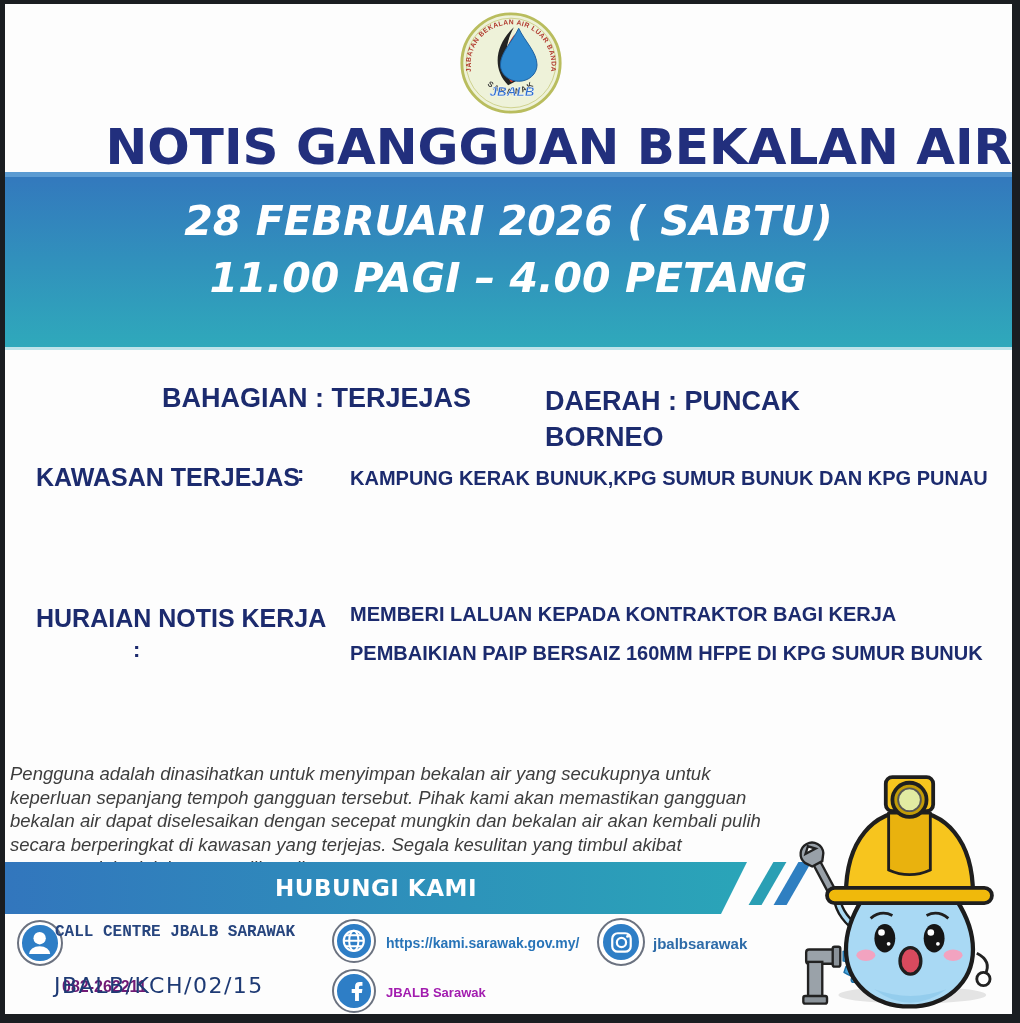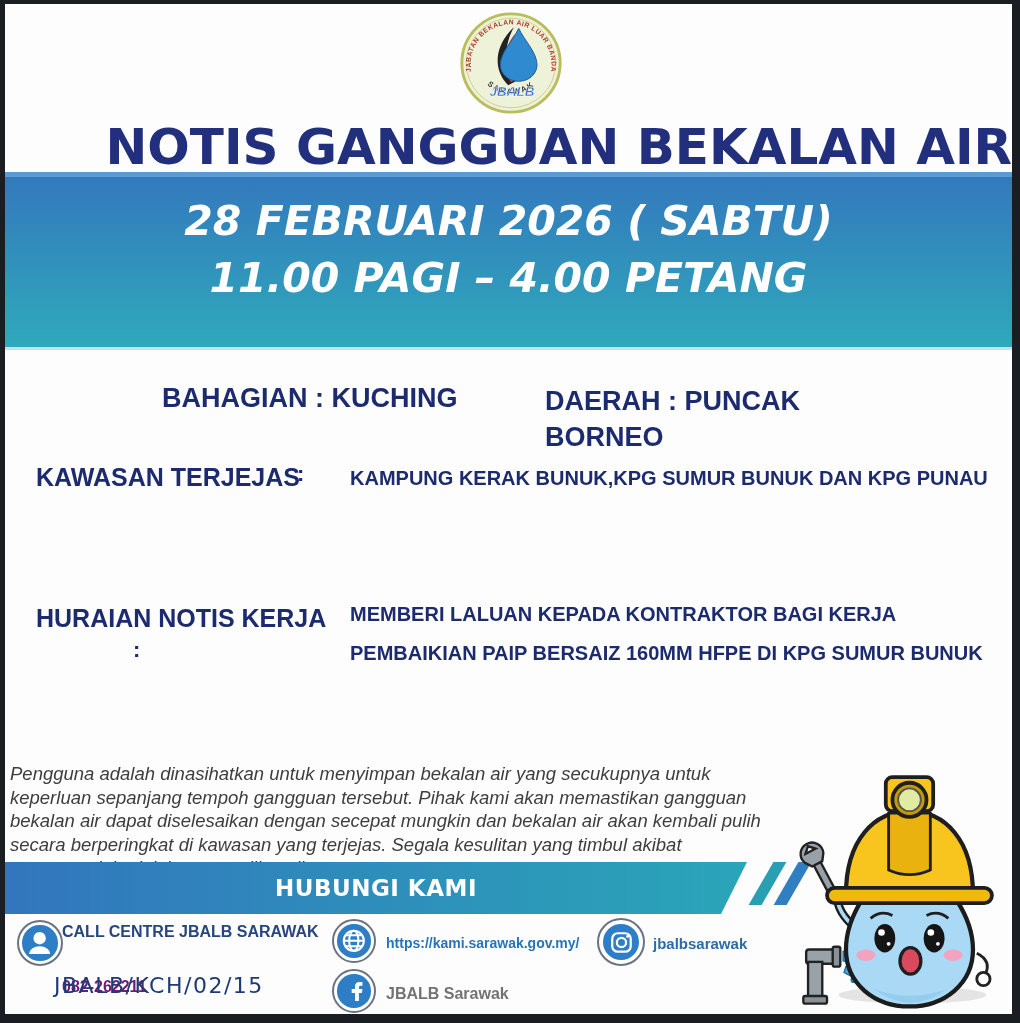--- a/index.html
+++ b/index.html
@@ -53,26 +53,26 @@
   .slash2 { left:781px; background:#2f7fc1; }
 
   
   .cicon { position:absolute; border-radius:50%; background:#fff; border:2px solid #6b7280;
            display:flex; align-items:center; justify-content:center; }
   .cicon .inner { border-radius:50%; background:#2e7ec6; width:84%; height:84%;
                   display:flex; align-items:center; justify-content:center; }
   .cicon svg { width:100%; height:100%; }
 
   .ct { position:absolute; font-weight:bold; }
-  .call1 { left:57px;  top:919px; font-size:16px; color:#27457e; }
+  .call1 { left:50px;  top:919px; font-size:16px; color:#27457e;font-family:Liberation Mono, monospace; }
   .call2 { left:57px;  top:942px; font-size:16px; color:#701a75;margin-top:32px; }
   .refcode { position:absolute; left:49px; top:969px; font-size:22px; letter-spacing:1.5px;
              color:#1e3a74; font-family:"DejaVu Sans", sans-serif; }
   .url  { left:381px; top:931px; font-size:14px; color:#2874b8; }
-  .fbtx { left:381px; top:981px; font-size:16px; color:#737373; }
+  .fbtx { left:381px; top:981px; font-size:13px; color:#a21caf; }
   .igtx { left:648px; top:931px; font-size:15px; color:#2d6ba8; }
 
   .mascot { position:absolute; left:786px; top:756px; width:218px; height:254px; }
 </style>
 </head>
 <body>
 
 <div class="poster">
 
   <svg class="logo" viewBox="0 0 110 110">
@@ -96,21 +96,21 @@
 
   <div class="title">NOTIS GANGGUAN BEKALAN AIR BERJADUAL</div>
 
   <div class="banner">
     <div class="banner-text">
       <div>28 FEBRUARI 2026 ( SABTU)</div>
       <div>11.00 PAGI – 4.00 PETANG</div>
     </div>
   </div>
 
-  <div class="lbl navy bahagian">BAHAGIAN : KUCHING</div>
+  <div class="lbl navy bahagian">BAHAGIAN : TERJEJAS</div>
   <div class="lbl navy daerah">DAERAH : PUNCAK BORNEO</div>
 
   <div class="lbl navy kawasan-label">KAWASAN TERJEJAS</div>
   <div class="lbl navy kawasan-colon">:</div>
   <div class="val navy kawasan-value">KAMPUNG KERAK BUNUK,KPG SUMUR BUNUK DAN KPG PUNAU</div>
 
   <div class="lbl navy huraian-label">HURAIAN NOTIS KERJA</div>
   <div class="lbl navy huraian-colon">:</div>
   <div class="val navy huraian-l1">MEMBERI LALUAN KEPADA KONTRAKTOR BAGI KERJA</div>
   <div class="val navy huraian-l2">PEMBAIKIAN PAIP BERSAIZ 160MM HFPE DI KPG SUMUR BUNUK</div>

